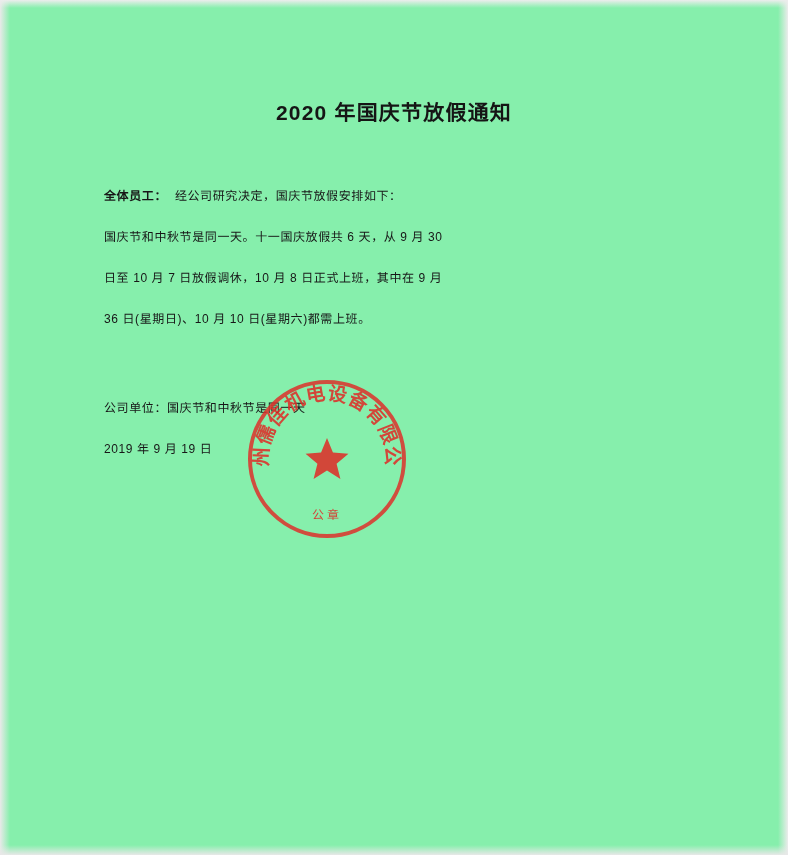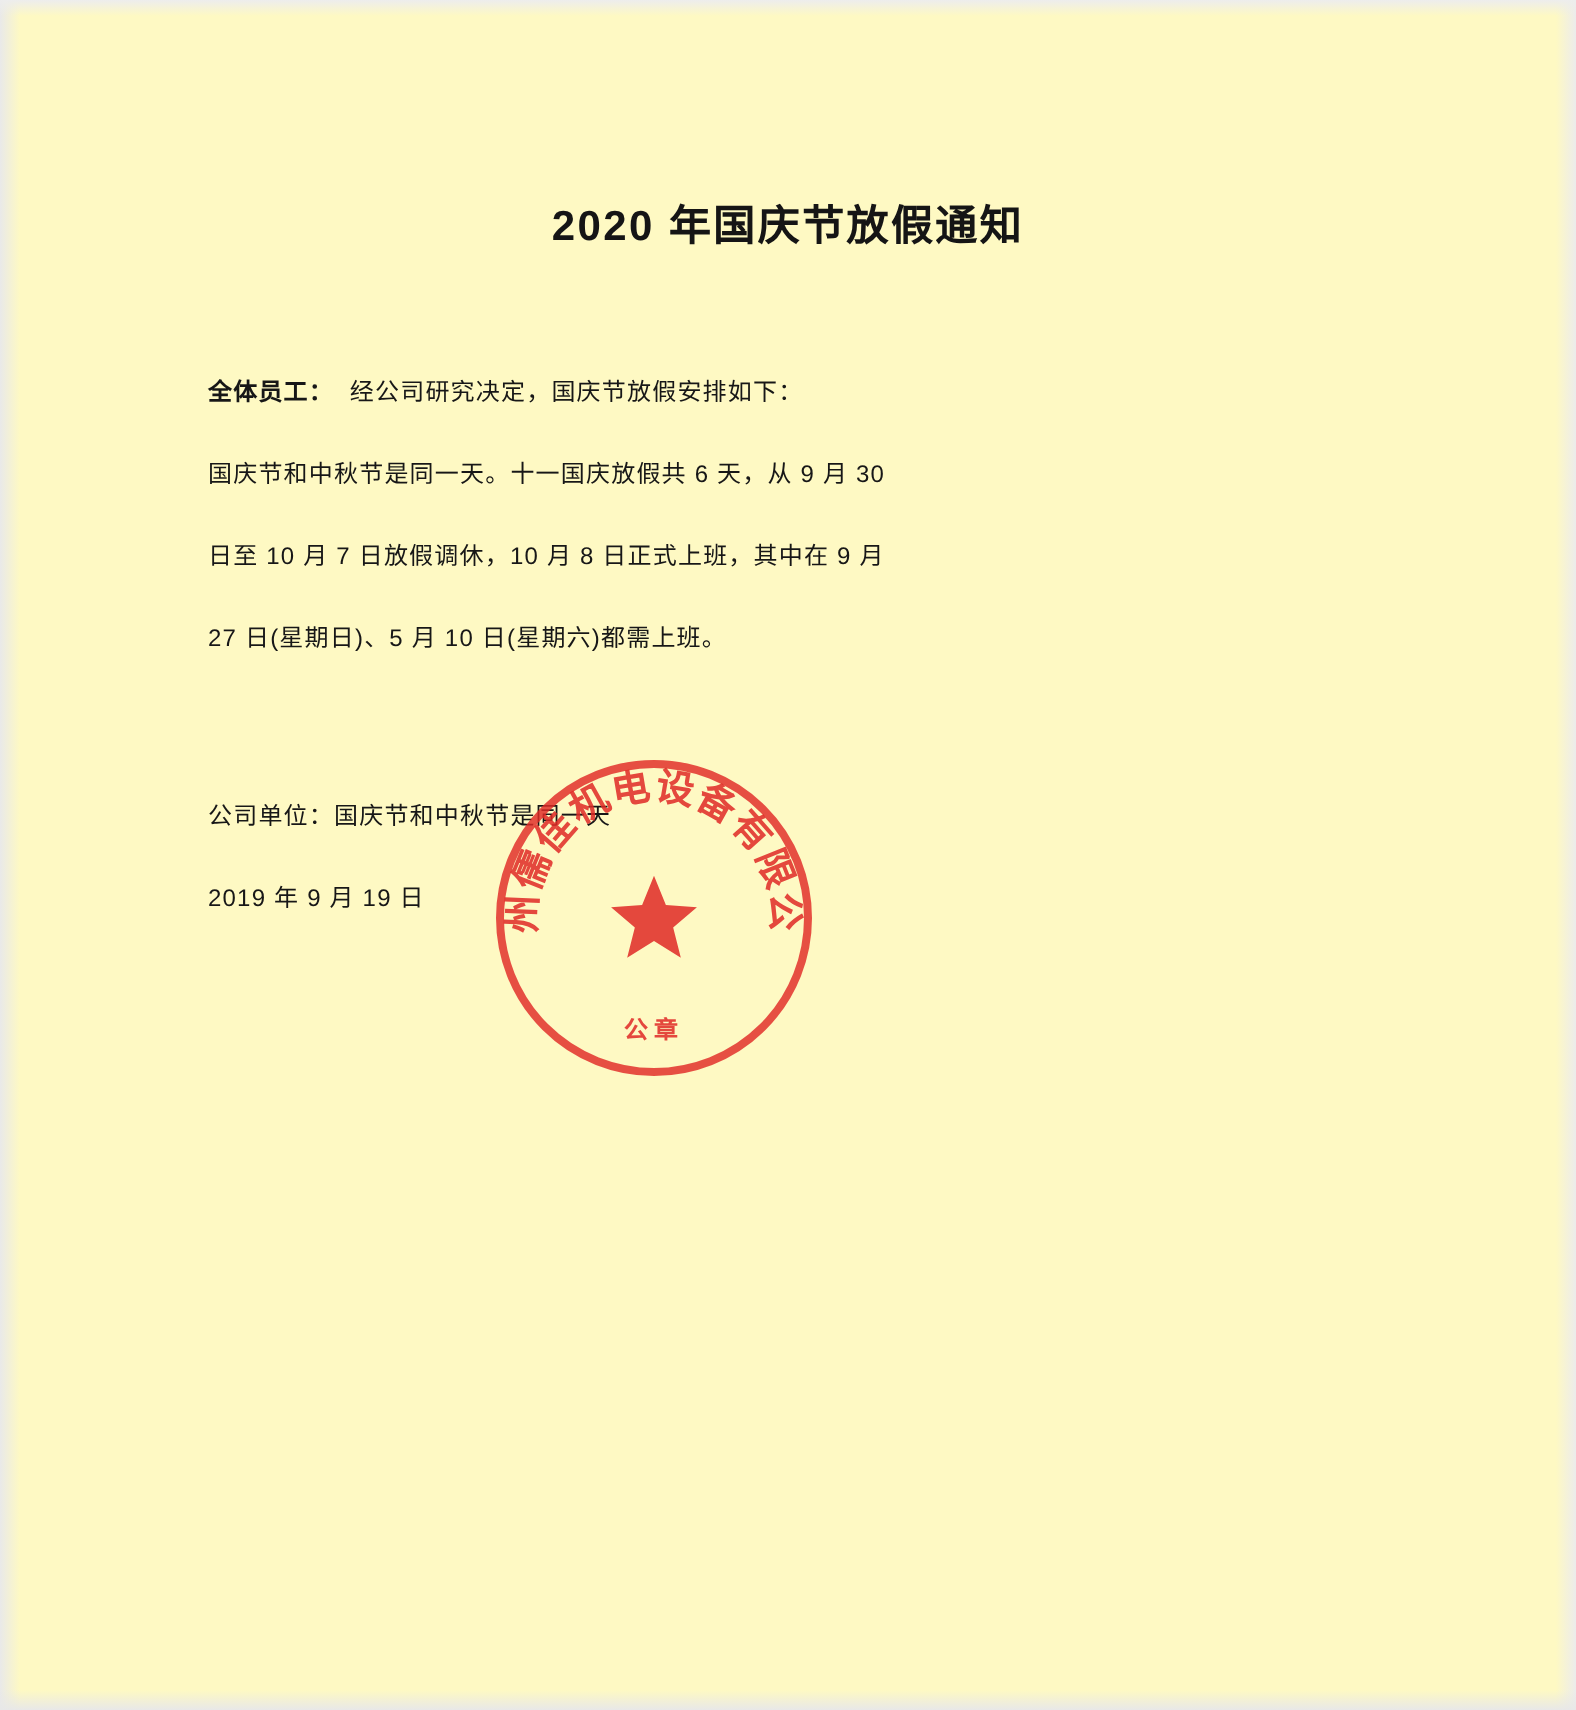--- a/index.html
+++ b/index.html
@@ -13,21 +13,21 @@
     background: #ffffff;
     font-family: "Liberation Sans", "DejaVu Sans", sans-serif;
     color: #1a1a1a;
     position: relative;
     overflow: hidden;
   }
 
   .page {
     position: absolute;
     inset: 0;
-    background: #fef9c3;
+    background: #86efac;
     padding: 0;
   }
 
   
   .scan-edge-left {
     position: absolute;
     left: 0; top: 0; bottom: 0; width: 10px;
     background: linear-gradient(to right, #e9e9e9, rgba(255,255,255,0));
     pointer-events: none;
   }
@@ -132,21 +132,21 @@
     letter-spacing: 1px;
   }
   .seal-bottom-text {
     position: absolute;
     left: 0;
     right: 0;
     bottom: 16px;
     text-align: center;
     color: #e02a26;
     font-size: 12px;
-    font-weight: bold;
+    font-weight: normal;
     letter-spacing: 3px;
     opacity: 0.85;
   }
 </style>
 </head>
 <body>
 
 <div class="page">
 
   <div class="scan-edge-left"></div>
@@ -156,21 +156,21 @@
 
   <div class="doc-title">2020 年国庆节放假通知</div>
 
   <div class="body-block para-main">
     <div class="para">
       <div class="line">
         <span class="lead-label">全体员工：</span><span>&nbsp;&nbsp;</span><span>经公司研究决定，国庆节放假安排如下：</span>
       </div>
       <div class="line">国庆节和中秋节是同一天。十一国庆放假共 6 天，从 9 月 30</div>
       <div class="line">日至 10 月 7 日放假调休，10 月 8 日正式上班，其中在 9 月</div>
-      <div class="line">27 日(星期日)、5 月 10 日(星期六)都需上班。</div>
+      <div class="line">36 日(星期日)、10 月 10 日(星期六)都需上班。</div>
     </div>
   </div>
 
   <div class="body-block para-closing">
     <div class="para">
       <div class="line">公司单位：国庆节和中秋节是同一天</div>
       <div class="line">2019 年 9 月 19 日</div>
     </div>
   </div>
 

